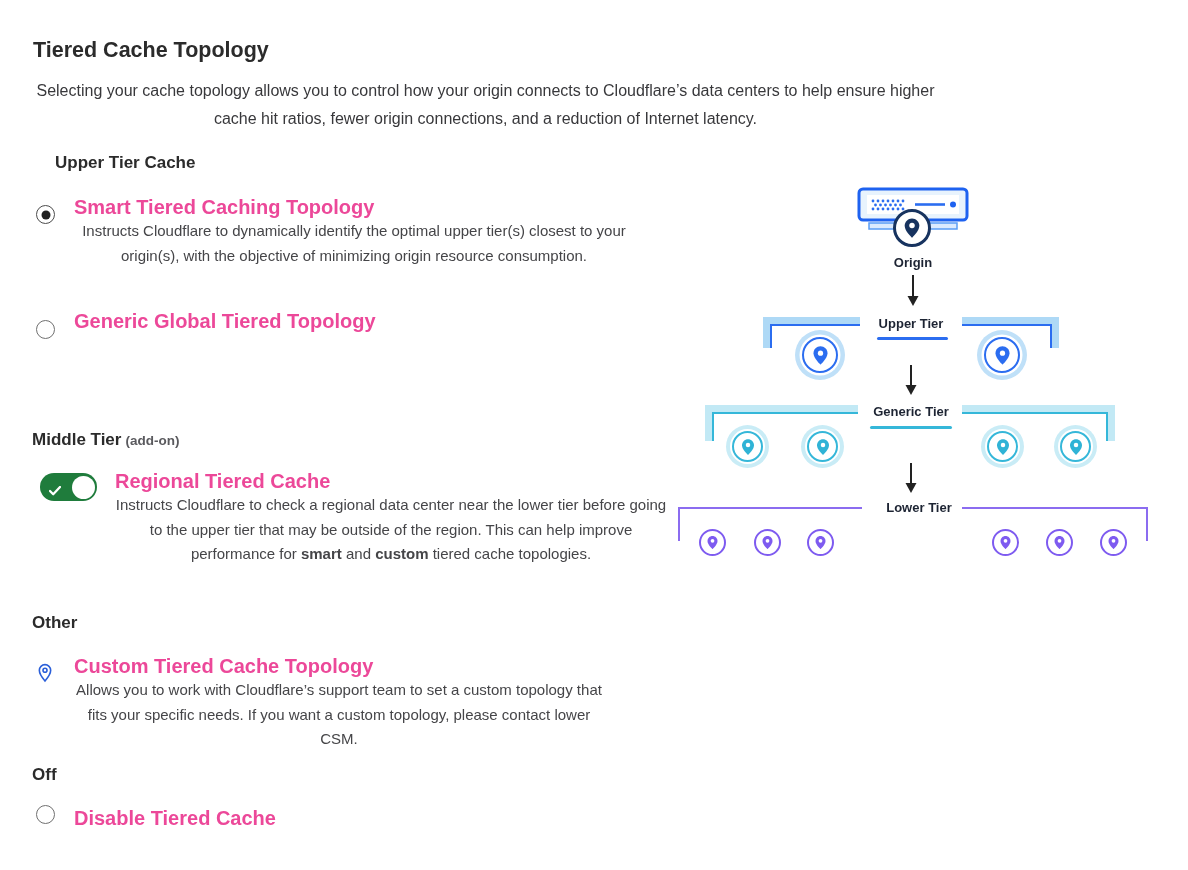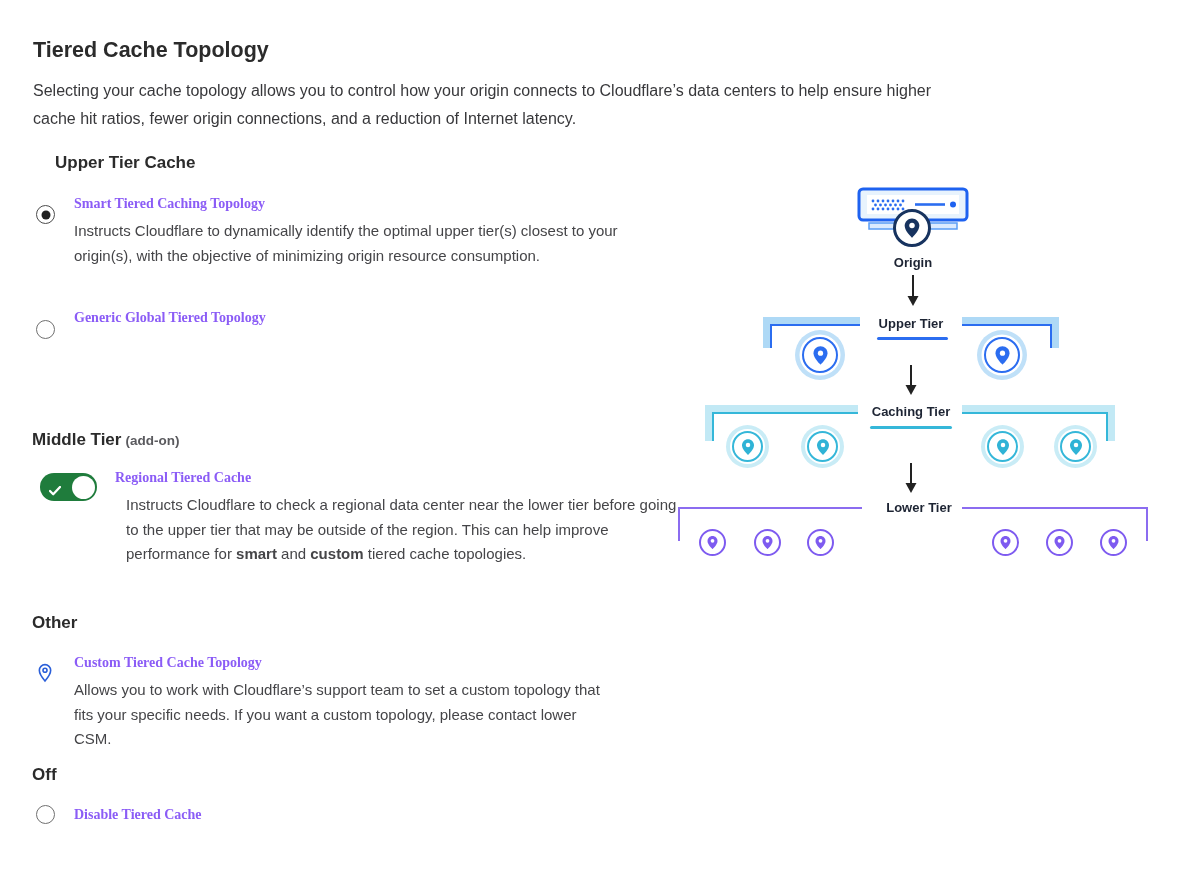--- a/index.html
+++ b/index.html
@@ -1,26 +1,26 @@
 <!DOCTYPE html>
 <html><head>
 <meta charset="utf-8">
 <style>
   * { margin:0; padding:0; box-sizing:border-box; }
   html,body { background:#ffffff; }
   body { font-family:"Liberation Sans", sans-serif; color:#2e2e2e; }
-  .canvas { position:relative; width:1188px; height:870px; background:#fff; overflow:hidden; }
+  .canvas { position:relative; width:1188px; height:870px; background:#fff; overflow:hidden;text-align:center; }
 
   
   .page-title { position:absolute; left:33px; top:38px; font-size:21.5px; font-weight:bold; color:#2b2b2b; }
   .page-desc { position:absolute; left:33px; top:77px; width:905px; font-size:16px; line-height:28px; color:#38383b; }
   .section-h { position:absolute; left:32px; font-size:17px; color:#2b2b2b; }
   .section-h .suffix { font-size:13.5px; color:#5a5a5e; margin-left:4px; }
 
-  .opt-title { position:absolute; left:74px; font-size:14px; font-weight:bold; color:#8b5cf6;font-family:Liberation Serif, serif; }
+  .opt-title { position:absolute; left:74px; font-size:20px; font-weight:bold; color:#ec4899; }
   .opt-desc { position:absolute; left:74px; font-size:15px; line-height:24.6px; color:#454548; }
 
   
   .radio { position:absolute; left:36px; width:19px; height:19px; border-radius:50%;
            border:1.8px solid #707070; background:#fff; cursor:pointer; }
   .radio.checked { border-color:#4c4c4c; }
   .radio.checked::after { content:""; position:absolute; left:50%; top:50%; width:9px; height:9px;
            border-radius:50%; background:#1f1f1f; transform:translate(-50%,-50%); }
 
   
@@ -82,21 +82,21 @@
 
   <div class="toggle">
     <span class="tick">
       <svg width="12" height="10" viewBox="0 0 12 10">
           <polyline points="1,5 4.2,8.2 11,1" stroke="#fff" stroke-width="2.3" fill="none" stroke-linecap="round" stroke-linejoin="round"></polyline>
         </svg>
     </span>
     <span class="knob"></span>
   </div>
   <div class="opt-title" style="left:115px; top:470px;">Regional Tiered Cache</div>
-  <p class="opt-desc" style="left:126px; top:493px; width:552px;">
+  <p class="opt-desc" style="left:115px; top:493px; width:552px;">
     <span>Instructs Cloudflare to check a regional data center near the lower tier before going to the upper tier that may be outside of the region. This can help improve performance for </span><b>smart</b><span> and </span><b>custom</b><span> tiered cache topologies.</span>
   </p>
 
   <h2 class="section-h" style="top:613px;">Other</h2>
   <span class="custom-pin">
     <svg width="16" height="20" viewBox="0 0 24 30" fill="none" stroke="#2b5fd9" stroke-width="2.4">
       <path d="M12 2.5c-4.7 0-8.5 3.8-8.5 8.5 0 6.3 8.5 16 8.5 16s8.5-9.7 8.5-16c0-4.7-3.8-8.5-8.5-8.5z"></path>
       <circle cx="12" cy="10.8" r="3"></circle>
     </svg>
   </span>
@@ -182,21 +182,21 @@
           <polygon points="2.5,20 13.5,20 8,30" fill="#222"></polygon>
         </svg>
     </span>
 
     <div class="bracket left-arm" style="--band:#c2e9f5; --line:#35b7d9; left:50px; top:230px; width:153px; height:36px;">
         <div class="inner"></div>
       </div>
     <div class="bracket right-arm" style="--band:#c2e9f5; --line:#35b7d9; left:307px; top:230px; width:153px; height:36px;">
         <div class="inner"></div>
       </div>
-    <div class="tier-label" style="left:256px; top:229px;">Caching Tier</div>
+    <div class="tier-label" style="left:256px; top:229px;">Generic Tier</div>
     <div class="underline" style="left:215px; top:251px; width:82px; background:#35b7d9;"></div>
     <span class="pin-badge regional" style="left:77px; top:256px;">
       <svg width="18" height="18" viewBox="0 0 24 24">
           <path d="M12 1.5c-4.4 0-8 3.6-8 8 0 5.9 8 13 8 13s8-7.1 8-13c0-4.4-3.6-8-8-8z" fill="#2fb3d6"></path>
           <circle cx="12" cy="9.3" r="3" fill="#fff"></circle>
         </svg>
     </span>
     <span class="pin-badge regional" style="left:152px; top:256px;">
       <svg width="18" height="18" viewBox="0 0 24 24">
           <path d="M12 1.5c-4.4 0-8 3.6-8 8 0 5.9 8 13 8 13s8-7.1 8-13c0-4.4-3.6-8-8-8z" fill="#2fb3d6"></path>

